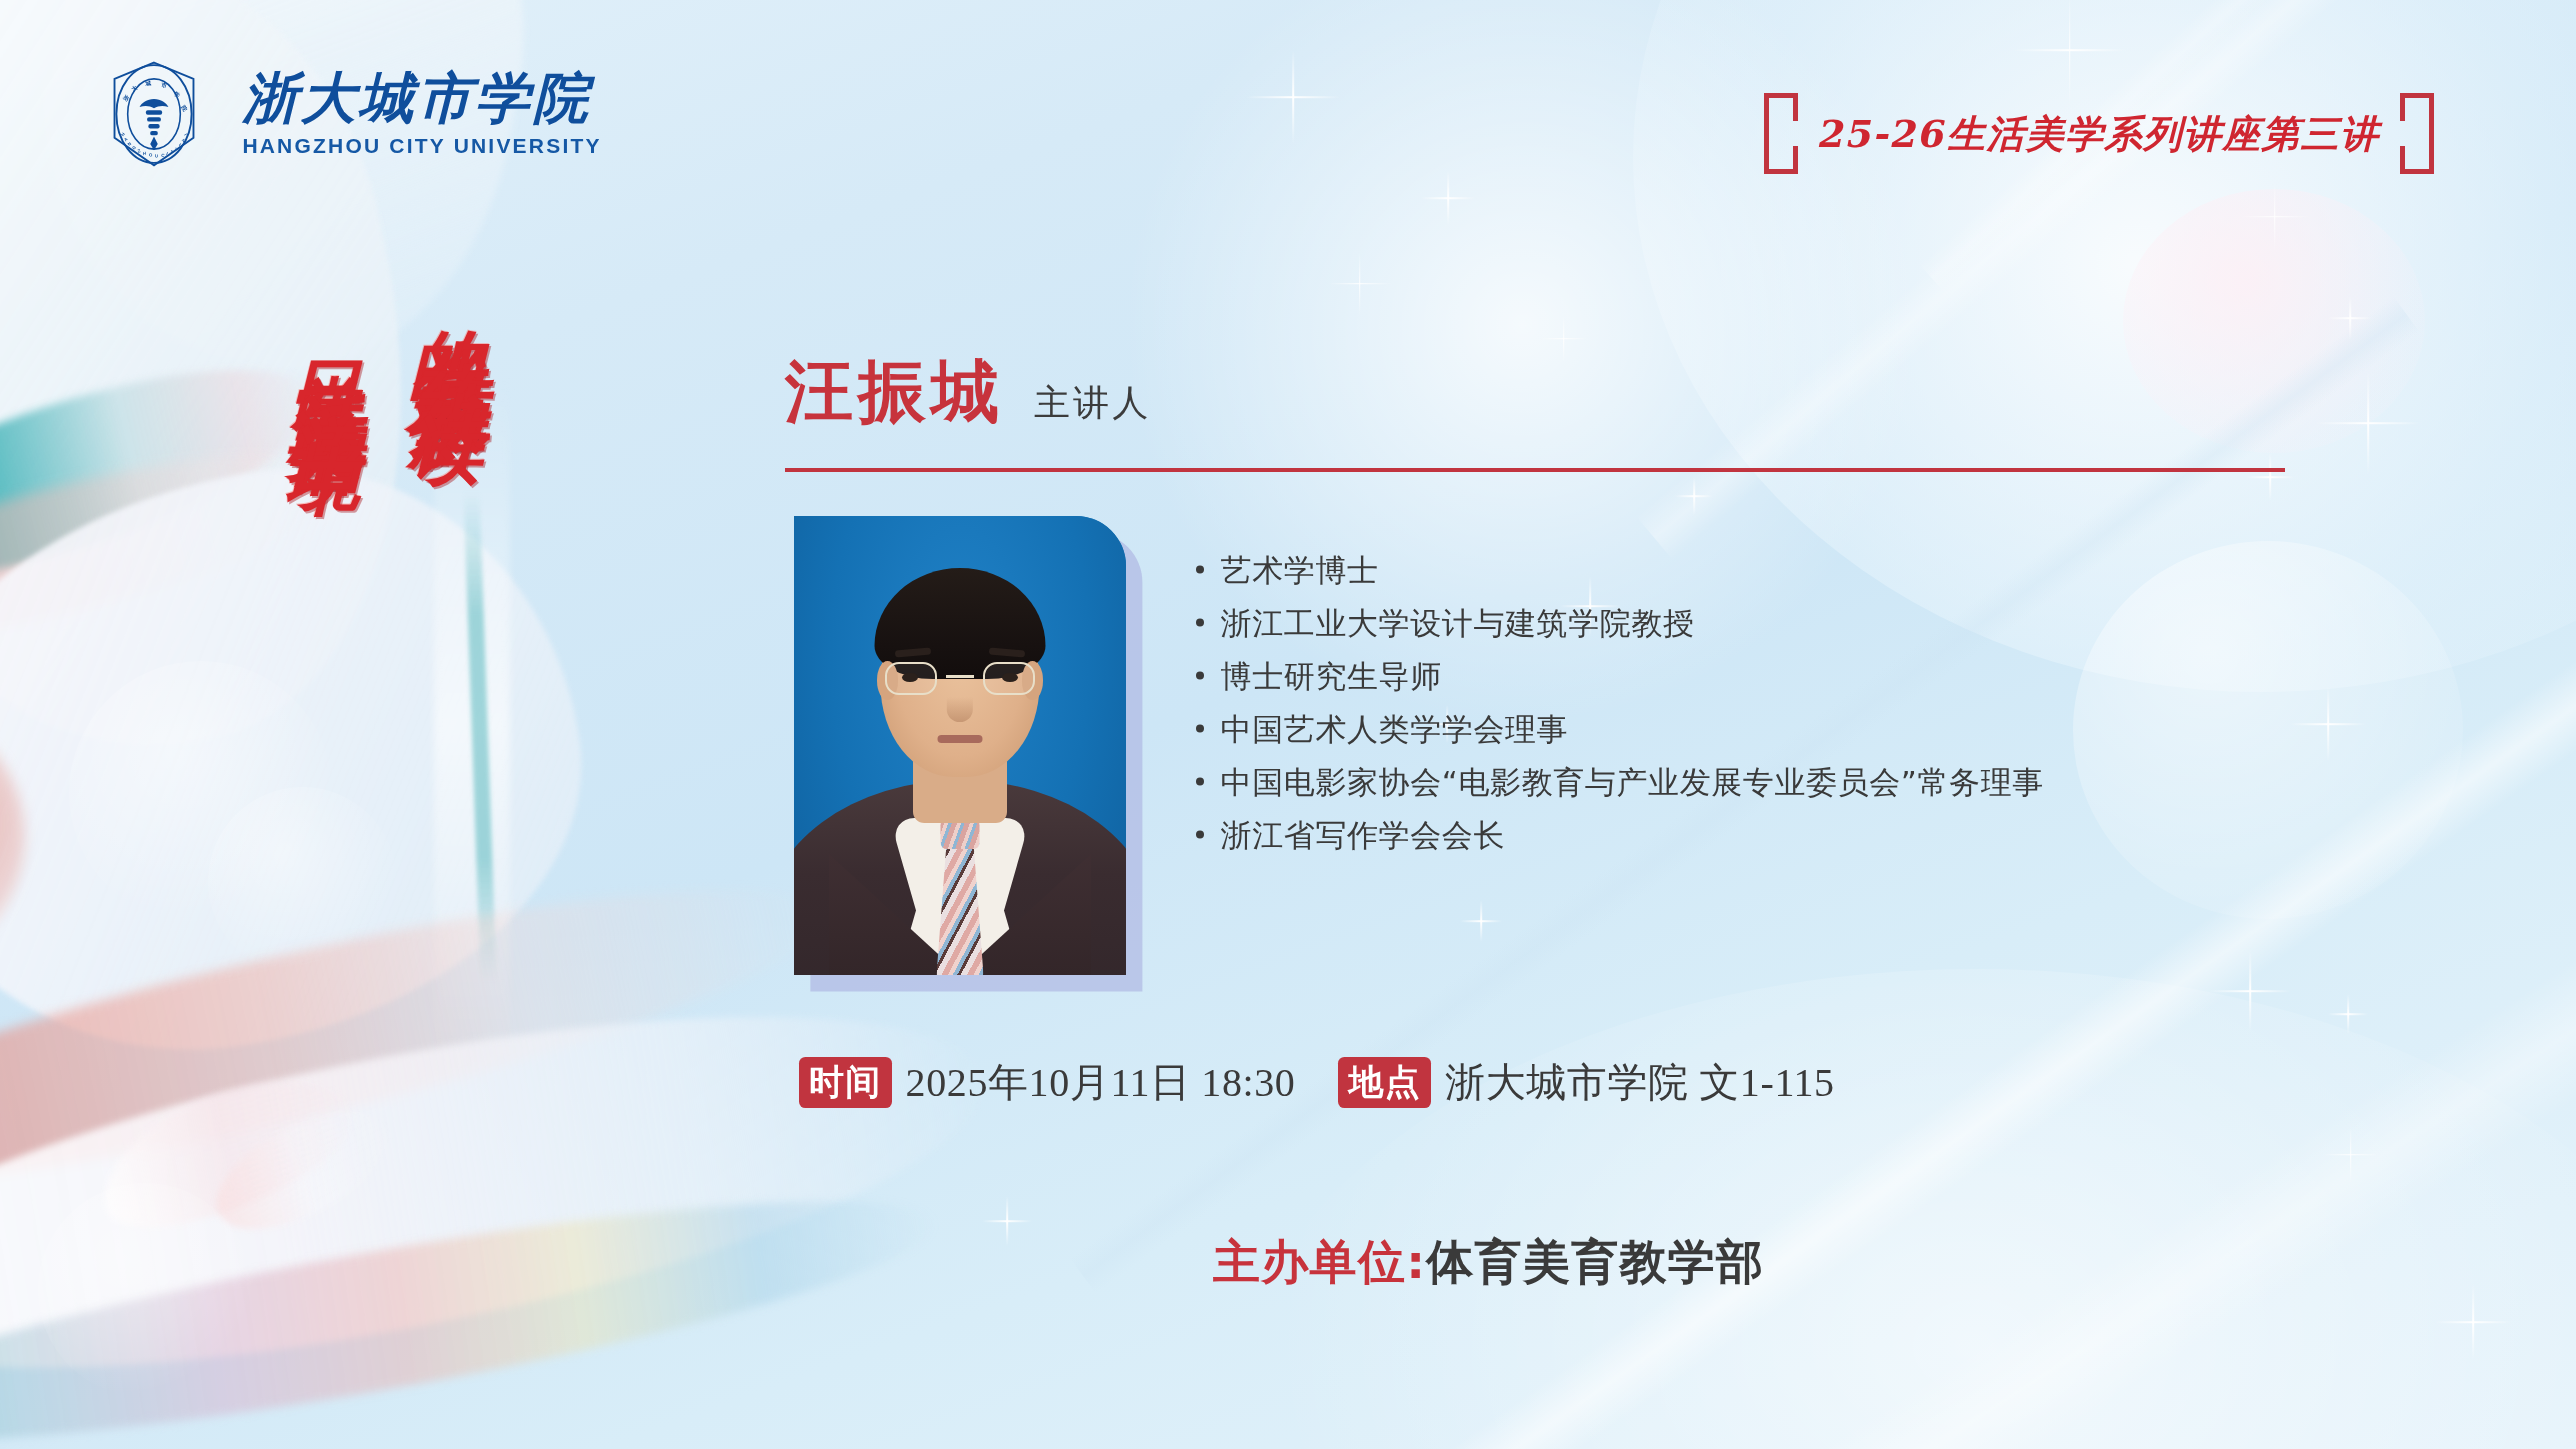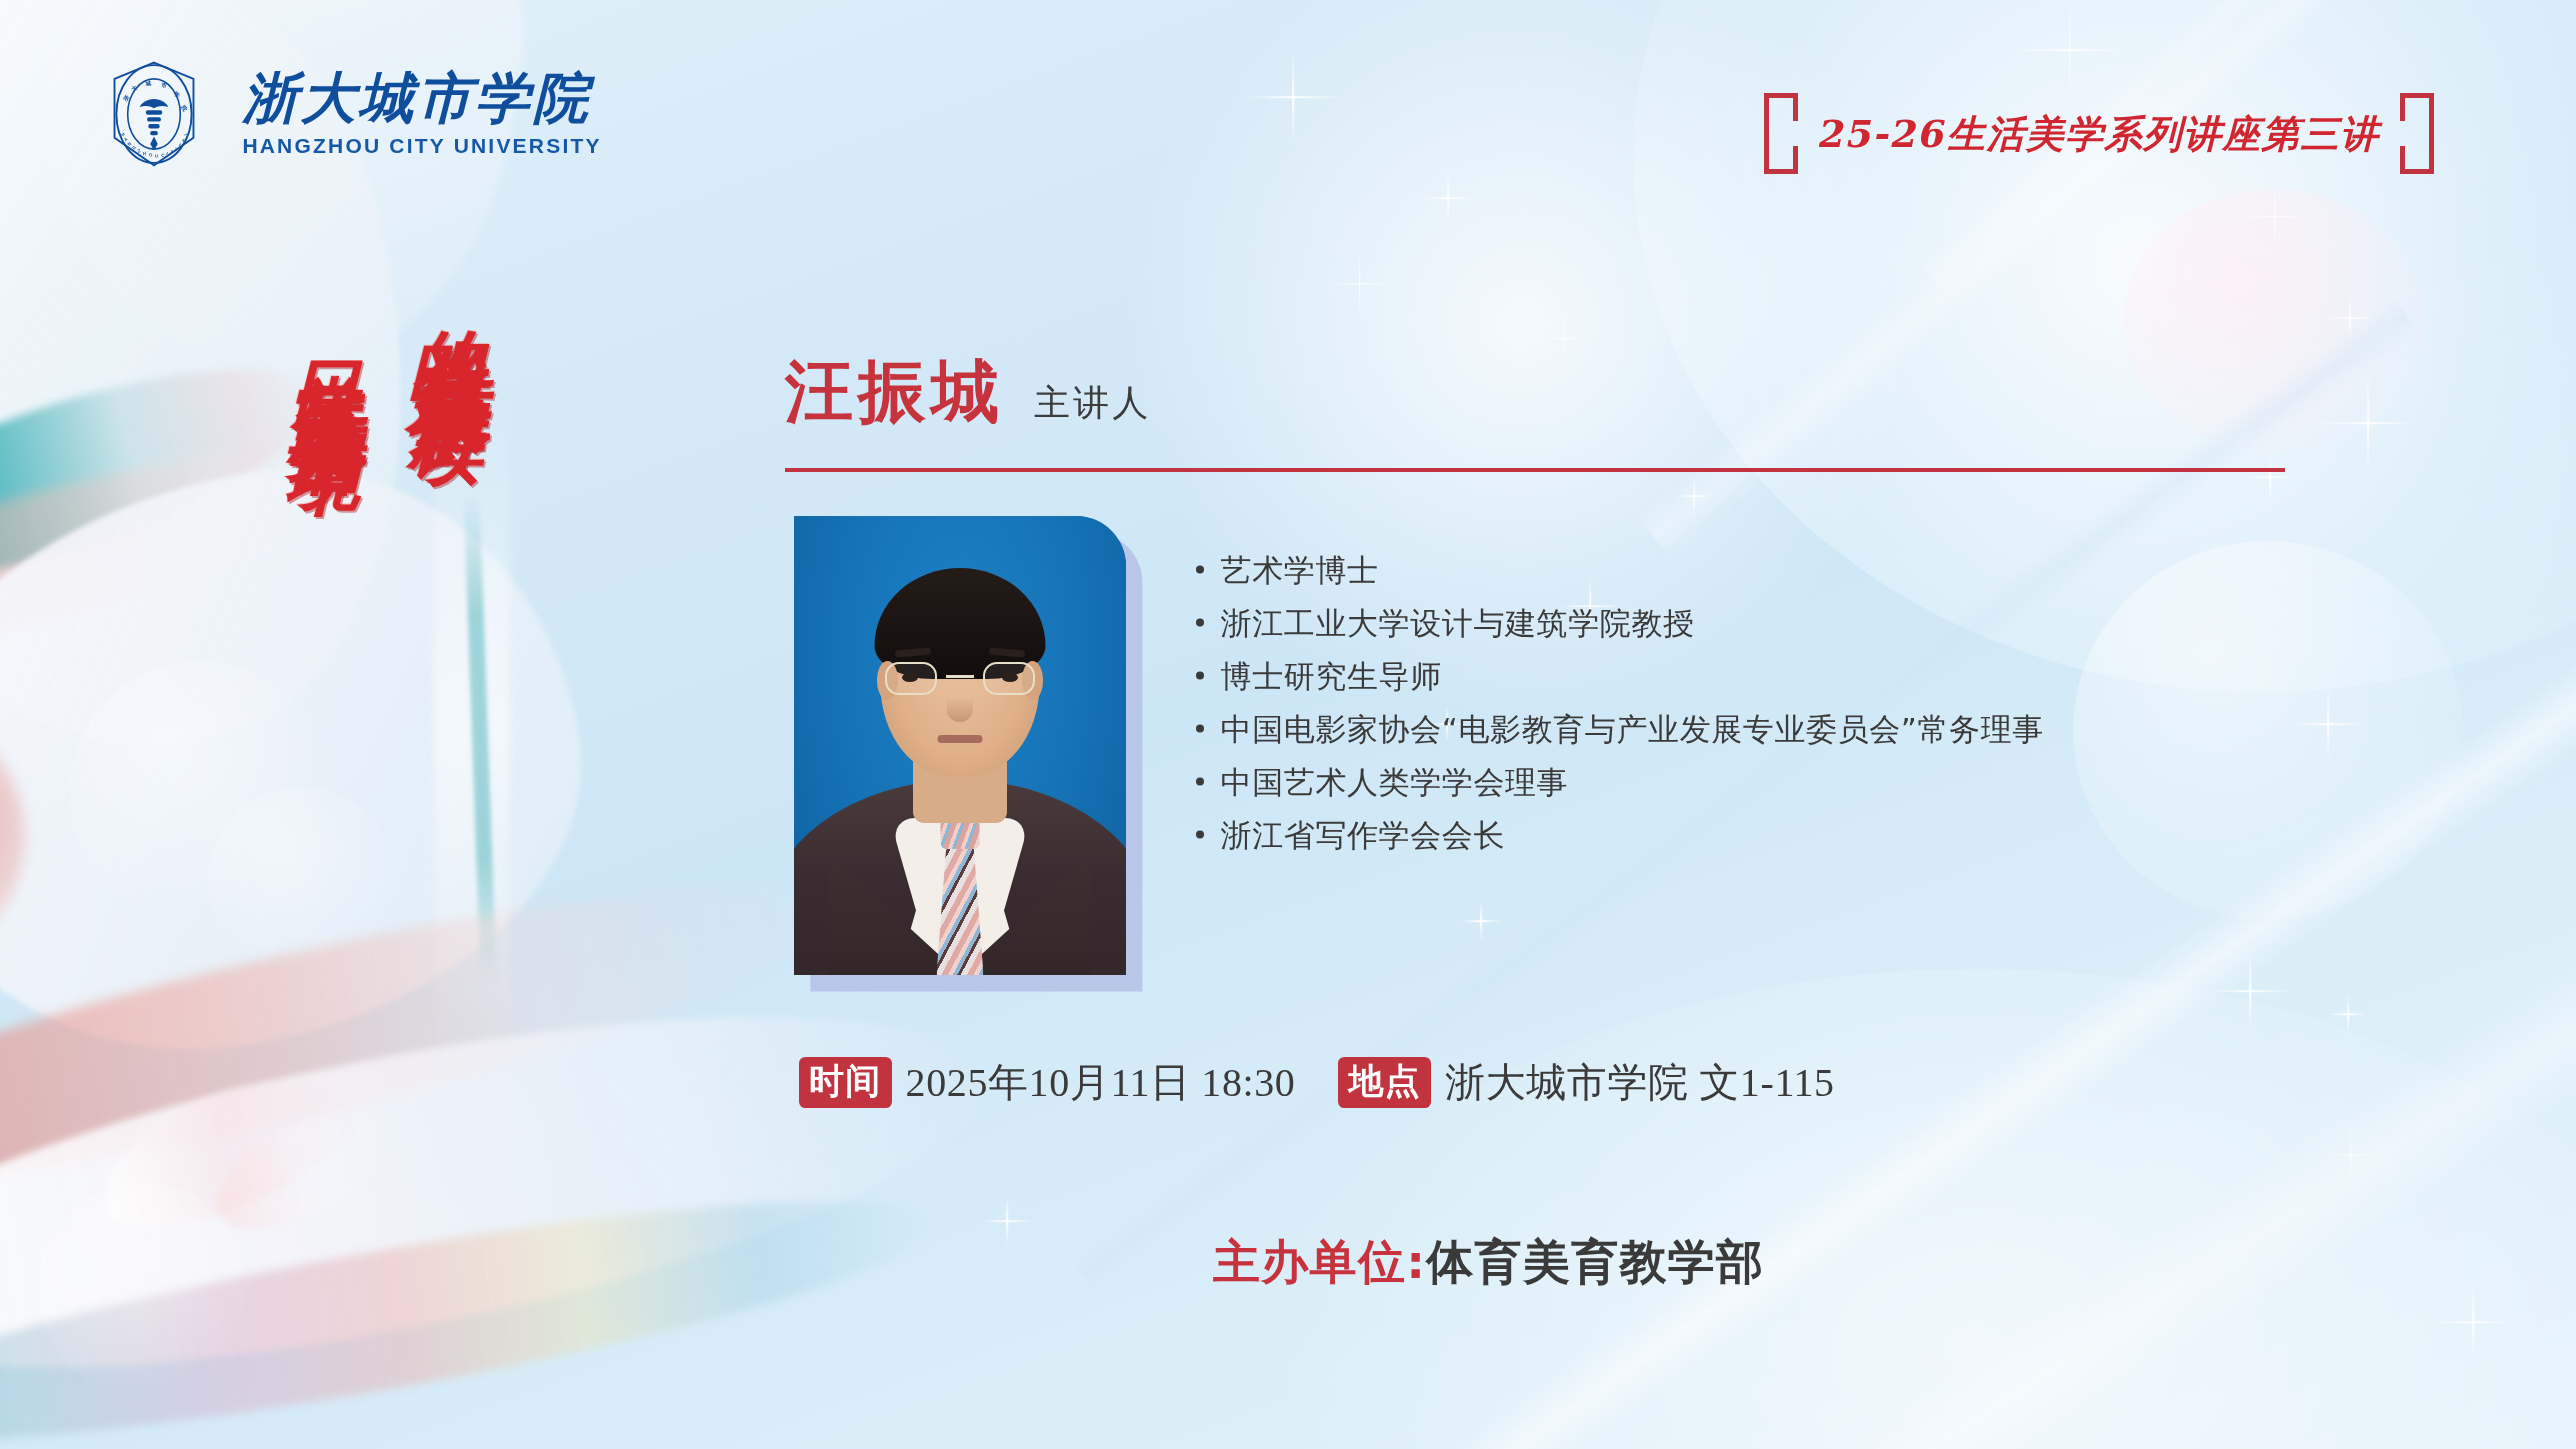--- a/index.html
+++ b/index.html
@@ -316,21 +316,21 @@
   }
 
   
   .meta-row {
     position:absolute; left:799px; top:1055px;
     display:flex; align-items:center; gap:43px;
   }
   .meta-group { display:flex; align-items:center; gap:14px; }
   .meta-badge {
     background:#c1343f; color:#ffffff;
-    font-family:Liberation Serif, serif;
+    font-family:Liberation Sans, sans-serif;
     font-size:35px; font-weight:700; letter-spacing:1.3px;
     padding:6.3px 10px 8.8px; border-radius:6.3px; line-height:1;
   }
   .meta-value {
     font-family:Liberation Serif, serif;
     font-size:40px; color:#3a3a3a; letter-spacing:0.6px; white-space:nowrap;
   }
 
   .organizer {
     position:absolute; left:1213px; top:1231px;
@@ -513,25 +513,25 @@
     <div class="cred-item">
       <span class="cred-dot"></span>
       <span class="cred-text">浙江工业大学设计与建筑学院教授</span>
     </div>
     <div class="cred-item">
       <span class="cred-dot"></span>
       <span class="cred-text">博士研究生导师</span>
     </div>
     <div class="cred-item">
       <span class="cred-dot"></span>
-      <span class="cred-text">中国电影家协会“电影教育与产业发展专业委员会”常务理事</span>
+      <span class="cred-text">中国艺术人类学学会理事</span>
     </div>
     <div class="cred-item">
       <span class="cred-dot"></span>
-      <span class="cred-text">中国艺术人类学学会理事</span>
+      <span class="cred-text">中国电影家协会“电影教育与产业发展专业委员会”常务理事</span>
     </div>
     <div class="cred-item">
       <span class="cred-dot"></span>
       <span class="cred-text">浙江省写作学会会长</span>
     </div>
   </div>
 
   <div class="meta-row">
     <div class="meta-group">
       <span class="meta-badge">时间</span>

